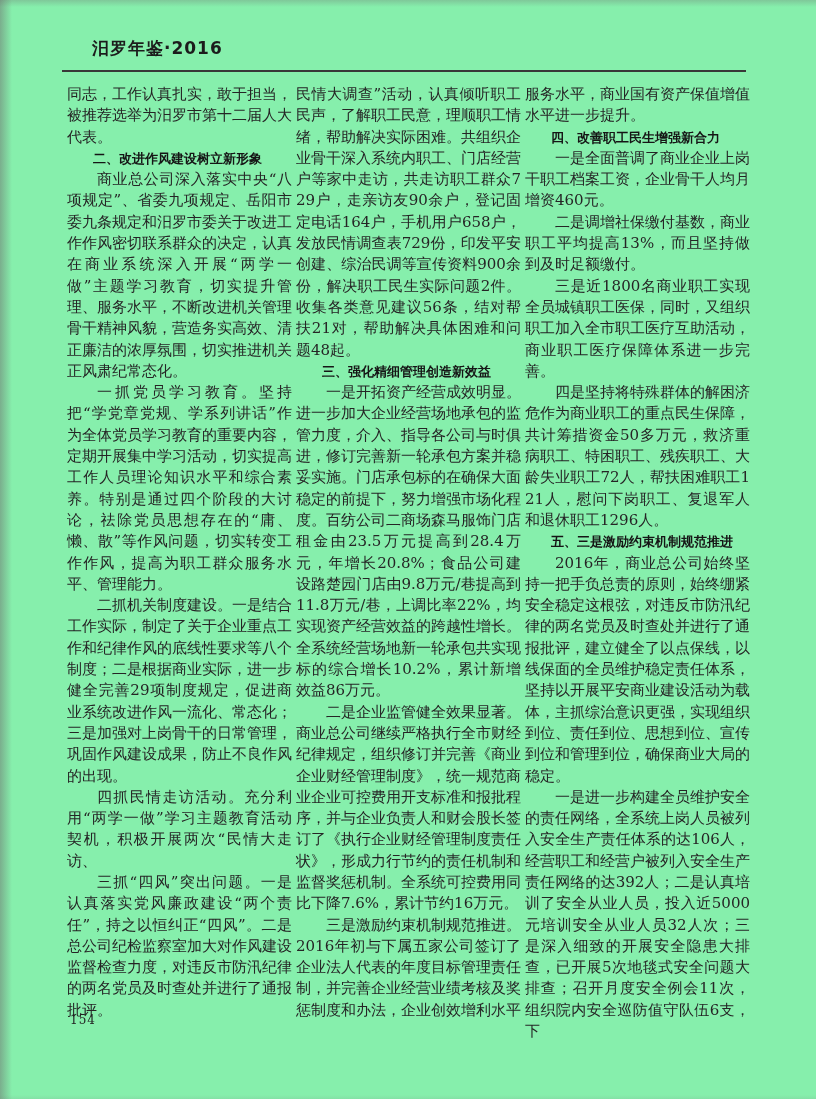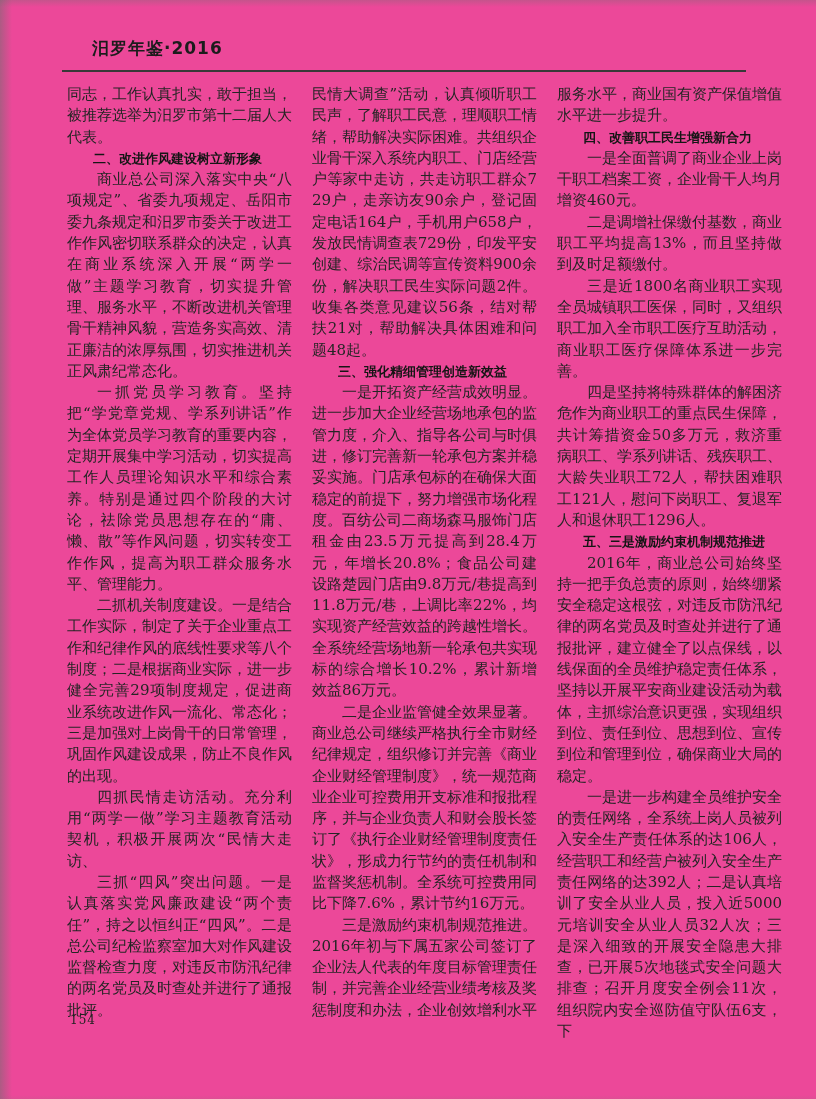--- a/index.html
+++ b/index.html
@@ -4,21 +4,21 @@
 <style>
   html, body { margin: 0; padding: 0; }
   body {
     width: 816px; height: 1099px;
     background: #f4f4f4;
     font-family: "DejaVu Serif", "Liberation Serif", serif;
   }
   .page {
     position: relative;
     width: 816px; height: 1099px;
-    background: #ec4899;
+    background: #86efac;
     overflow: hidden;
   }
   
   .edge-left {
     position: absolute; left: 0; top: 0; bottom: 0; width: 12px;
     background: linear-gradient(to right, rgba(110,110,110,0.50), rgba(110,110,110,0));
   }
   .edge-top {
     position: absolute; left: 0; right: 0; top: 0; height: 7px;
     background: linear-gradient(to bottom, rgba(110,110,110,0.30), rgba(110,110,110,0));
@@ -32,21 +32,21 @@
     font-family: "DejaVu Sans", "Liberation Sans", sans-serif;
     font-weight: bold; font-size: 17px; letter-spacing: 1px;
     color: #1c1c1c;
   }
   .head-rule {
     position: absolute; left: 62px; top: 70px;
     width: 684px; height: 2px; background: #383838;
   }
   .columns {
     position: absolute; left: 67px; top: 84px; width: 687px;
-    display: flex; gap: 20px;
+    display: flex; gap: 4px;
   }
   .col {
     width: 225px; flex: 0 0 225px;
     font-size: 15px; line-height: 21.3px;
     color: #252525;
     text-align: justify;
     word-break: break-all;
     overflow-wrap: anywhere;
   }
   .col p, .col h3 { margin: 0; padding: 0; }
@@ -90,21 +90,21 @@
         <p class="para">一是开拓资产经营成效明显。进一步加大企业经营场地承包的监管力度，介入、指导各公司与时俱进，修订完善新一轮承包方案并稳妥实施。门店承包标的在确保大面稳定的前提下，努力增强市场化程度。百纺公司二商场森马服饰门店租金由23.5万元提高到28.4万元，年增长20.8%；食品公司建设路楚园门店由9.8万元/巷提高到11.8万元/巷，上调比率22%，均实现资产经营效益的跨越性增长。全系统经营场地新一轮承包共实现标的综合增长10.2%，累计新增效益86万元。</p>
         <p class="para">二是企业监管健全效果显著。商业总公司继续严格执行全市财经纪律规定，组织修订并完善《商业企业财经管理制度》，统一规范商业企业可控费用开支标准和报批程序，并与企业负责人和财会股长签订了《执行企业财经管理制度责任状》，形成力行节约的责任机制和监督奖惩机制。全系统可控费用同比下降7.6%，累计节约16万元。</p>
         <p class="para">三是激励约束机制规范推进。2016年初与下属五家公司签订了企业法人代表的年度目标管理责任制，并完善企业经营业绩考核及奖惩制度和办法，企业创效增利水平</p>
       </div>
     <div class="col">
         <p class="para-continued">服务水平，商业国有资产保值增值水平进一步提升。</p>
         <h3 class="heading">四、改善职工民生增强新合力</h3>
         <p class="para">一是全面普调了商业企业上岗干职工档案工资，企业骨干人均月增资460元。</p>
         <p class="para">二是调增社保缴付基数，商业职工平均提高13%，而且坚持做到及时足额缴付。</p>
         <p class="para">三是近1800名商业职工实现全员城镇职工医保，同时，又组织职工加入全市职工医疗互助活动，商业职工医疗保障体系进一步完善。</p>
-        <p class="para">四是坚持将特殊群体的解困济危作为商业职工的重点民生保障，共计筹措资金50多万元，救济重病职工、学系列讲话、残疾职工、大龄失业职工72人，帮扶困难职工121人，慰问下岗职工、复退军人和退休职工1296人。</p>
+        <p class="para">四是坚持将特殊群体的解困济危作为商业职工的重点民生保障，共计筹措资金50多万元，救济重病职工、特困职工、残疾职工、大龄失业职工72人，帮扶困难职工121人，慰问下岗职工、复退军人和退休职工1296人。</p>
         <h3 class="heading">五、三是激励约束机制规范推进</h3>
         <p class="para">2016年，商业总公司始终坚持一把手负总责的原则，始终绷紧安全稳定这根弦，对违反市防汛纪律的两名党员及时查处并进行了通报批评，建立健全了以点保线，以线保面的全员维护稳定责任体系，坚持以开展平安商业建设活动为载体，主抓综治意识更强，实现组织到位、责任到位、思想到位、宣传到位和管理到位，确保商业大局的稳定。</p>
         <p class="para">一是进一步构建全员维护安全的责任网络，全系统上岗人员被列入安全生产责任体系的达106人，经营职工和经营户被列入安全生产责任网络的达392人；二是认真培训了安全从业人员，投入近5000元培训安全从业人员32人次；三是深入细致的开展安全隐患大排查，已开展5次地毯式安全问题大排查；召开月度安全例会11次，组织院内安全巡防值守队伍6支，下</p>
       </div>
   </div>
 
   <div class="page-number">154</div>
 </div>
 
 </body></html>

